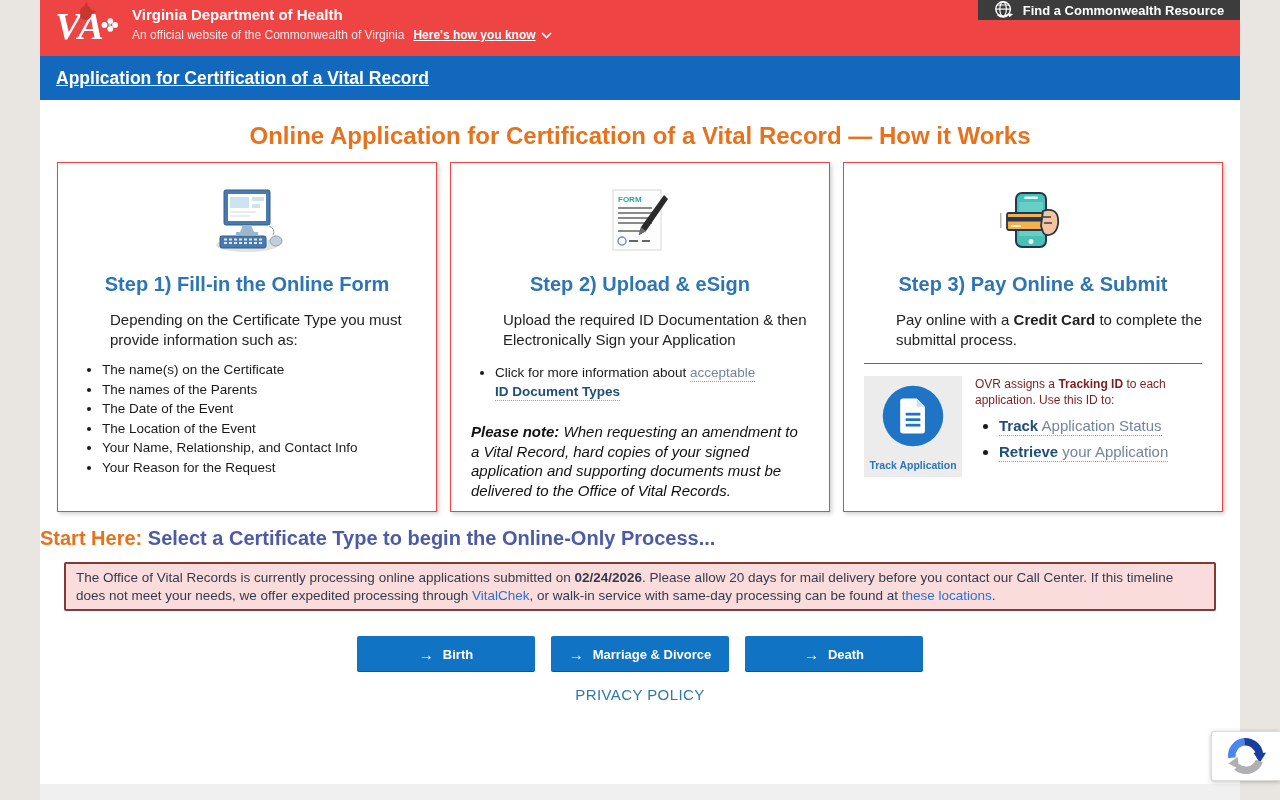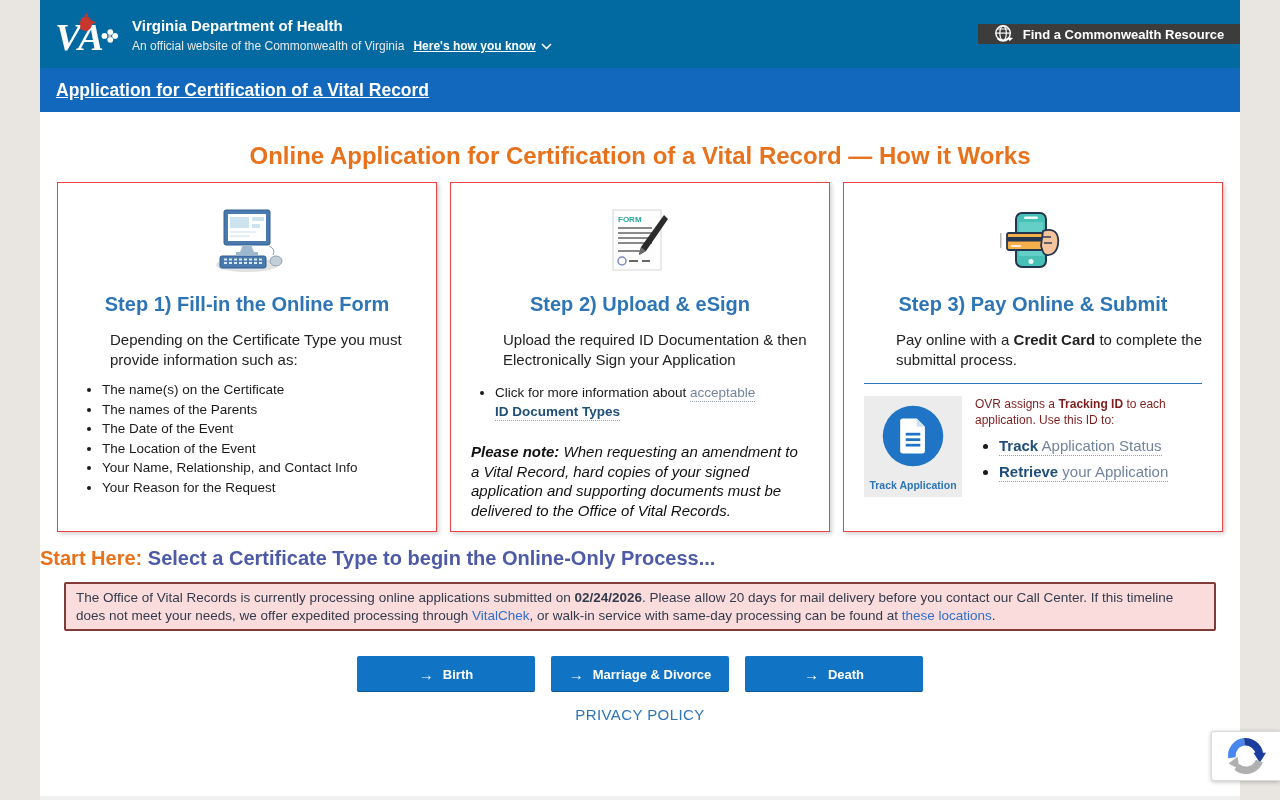--- a/index.html
+++ b/index.html
@@ -1,35 +1,35 @@
 <!DOCTYPE html>
 <html><head>
 <meta charset="utf-8">
 <style>
   * { box-sizing: border-box; margin: 0; padding: 0; }
   html, body { width: 1280px; height: 800px; overflow: hidden; }
   body { background: #e9e6e1; font-family: "Liberation Sans", sans-serif; position: relative; }
   .page { width: 1200px; margin: 0 auto; }
 
   
-  .app-header { height: 68px; background: #0369a1; display: flex; align-items: center; }
+  .app-header { height: 56px; background: #ef4444; display: flex; align-items: flex-start; }
   .header-left { display: flex; align-items: center; gap: 13px; padding-left: 15px; }
   .titles .agency { color: #fff; font-size: 15px; font-weight: bold; line-height: 18px; margin-top: 2px; }
   .subrow { display: flex; align-items: center; gap: 9px; margin-top: 4px; }
   .subrow .official { color: #e9e9e9; font-size: 12px; }
   .hyk { color: #fff; font-size: 12px; font-weight: bold; text-decoration: underline; cursor: pointer; display: flex; align-items: center; gap: 5px; }
   .resource { margin-left: auto; width: 262px; background: #3c3c3c; display: flex; align-items: center; justify-content: center; gap: 9px; color: #fff; font-size: 13px; font-weight: bold; cursor: pointer; }
 
   
   .banner { height: 44px; background: #1268bd; display: flex; align-items: center; padding-left: 16px; }
   .banner h1 { color: #fff; font-size: 17.5px; font-weight: bold; text-decoration: underline; }
 
   
   .main { background: #fff; height: 684px; }
-  .intro { text-align: center; padding-top: 29px; font-size: 24px; color: #e8711c; line-height: 30px; }
+  .intro { text-align: center; padding-top: 21px; font-size: 24px; color: #e8711c; line-height: 30px; }
   .intro .hl { font-weight: bold; }
 
   .cards { display: flex; gap: 13px; padding: 11px 17px 0; }
   .card { flex: 1; background: #fff; border: 1px solid #ef4444; box-shadow: 2px 2px 4px rgba(0,0,0,.18); height: 350px; padding: 14px 20px; }
   .icon-wrap { height: 88px; display: flex; align-items: center; justify-content: center; }
   .card h3 { text-align: center; color: #2e75b6; font-size: 20px; margin: 8px 0 14px; }
   .card .lead { font-size: 15px; color: #222; line-height: 20px; margin-bottom: 13px; margin-left: 32px; }
   .card ul { padding-left: 24px; font-size: 13.5px; color: #1a1a1a; }
   .card ul li { margin-bottom: 5.5px; line-height: 14px; }
   .card2 ul li { line-height: 19px; margin-bottom: 12px; font-size: 13.5px; }

